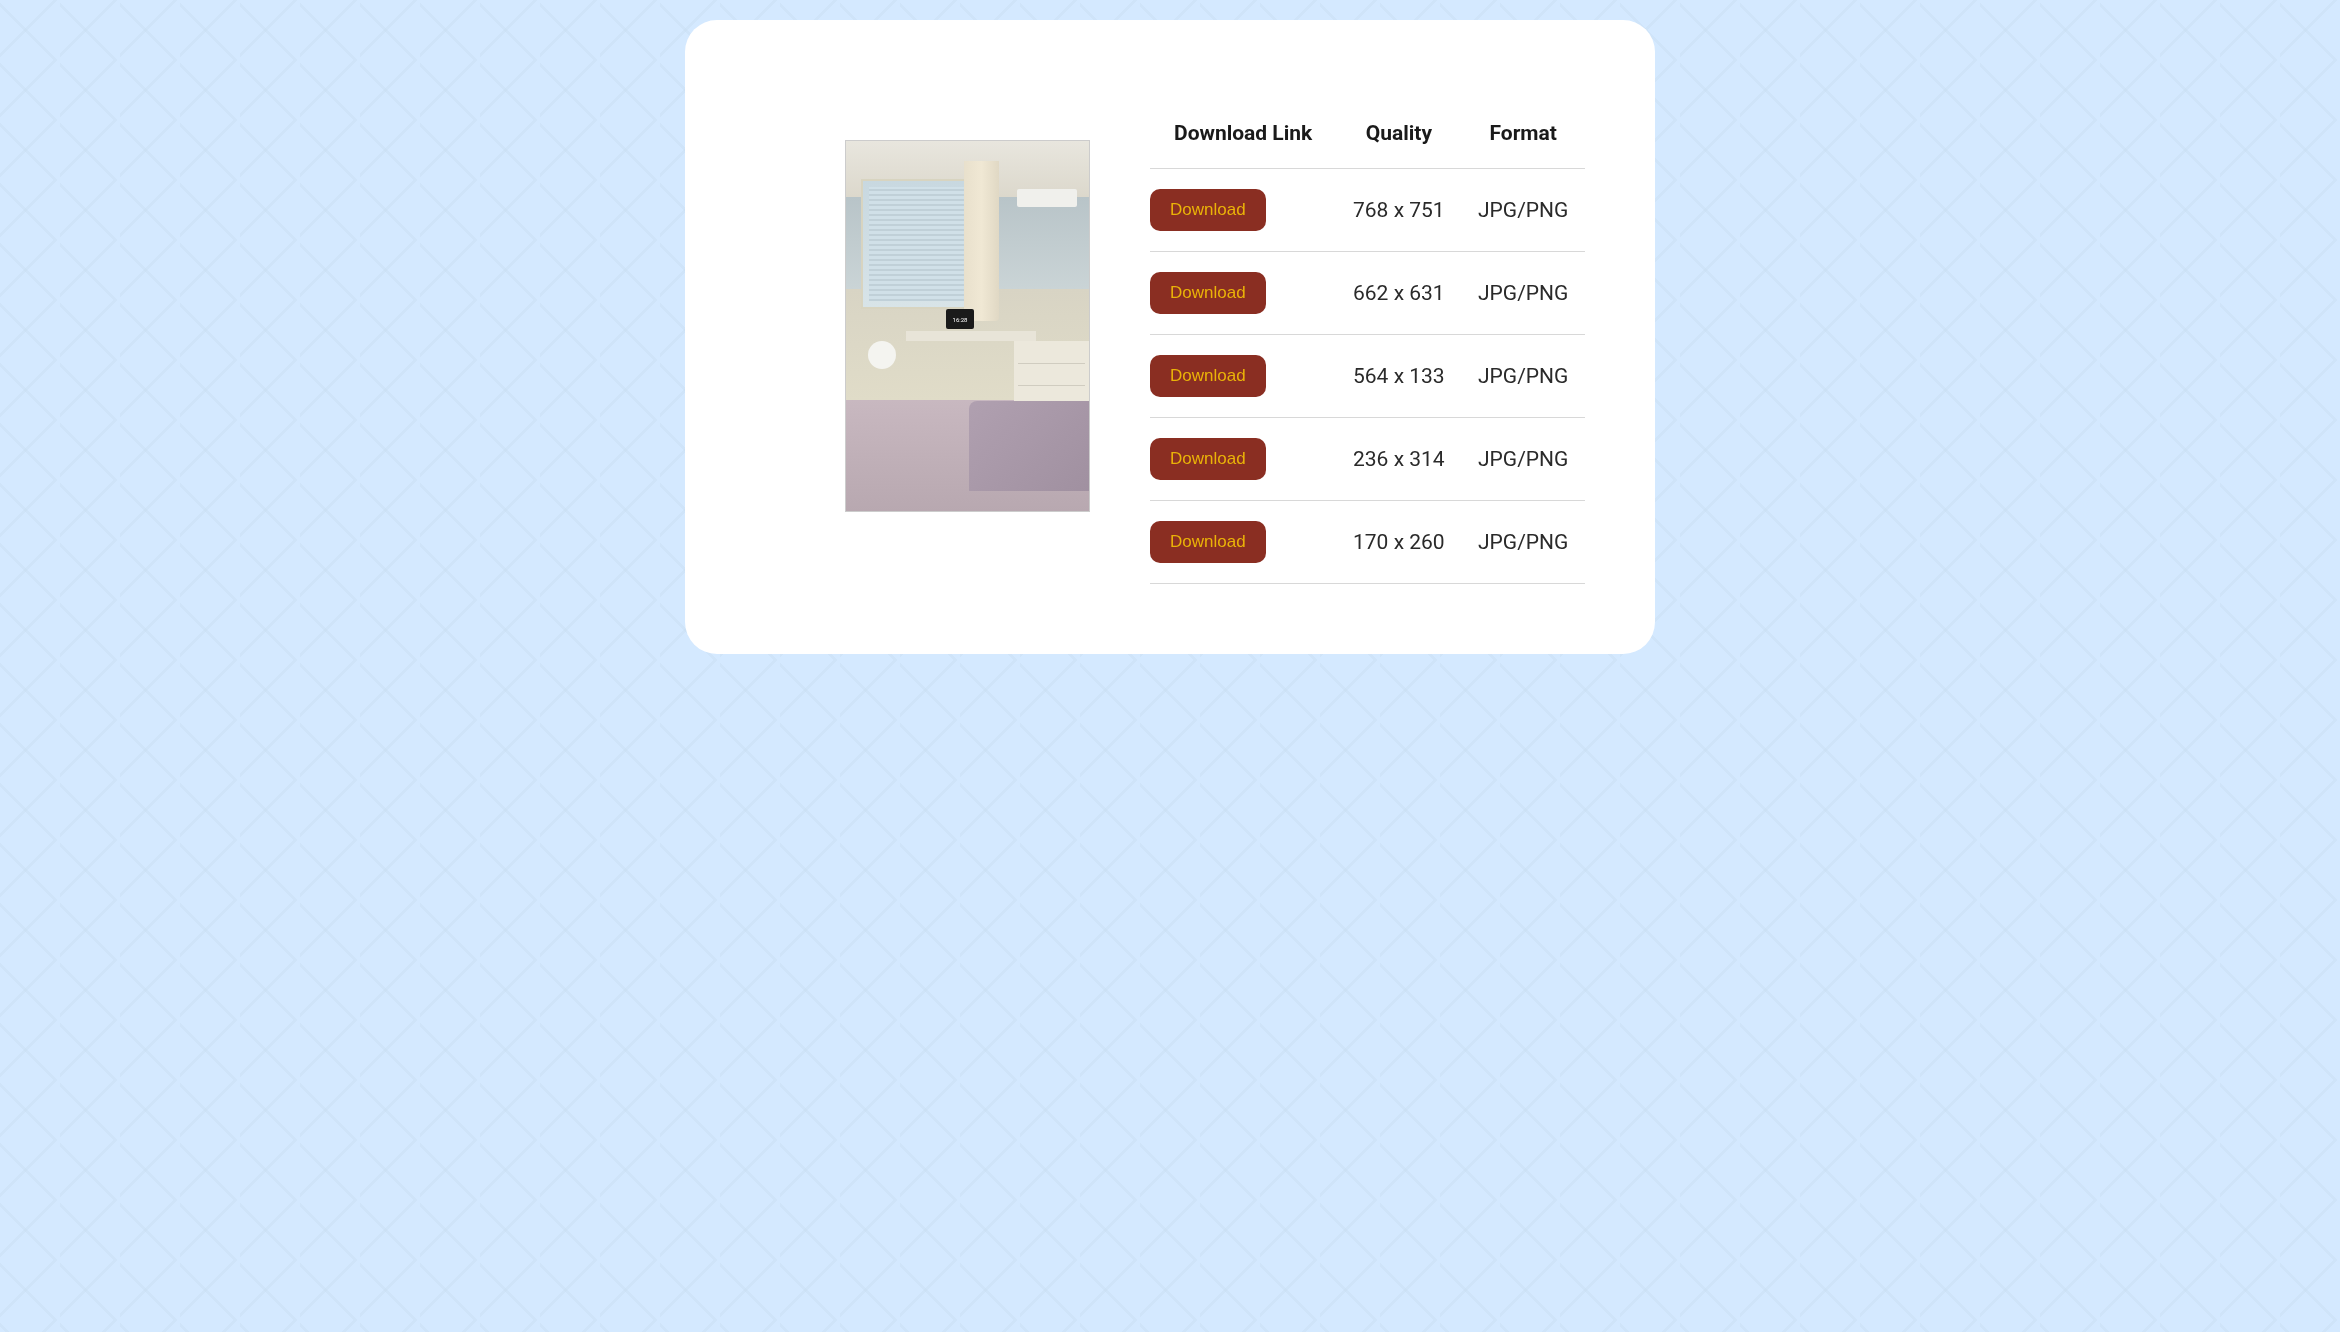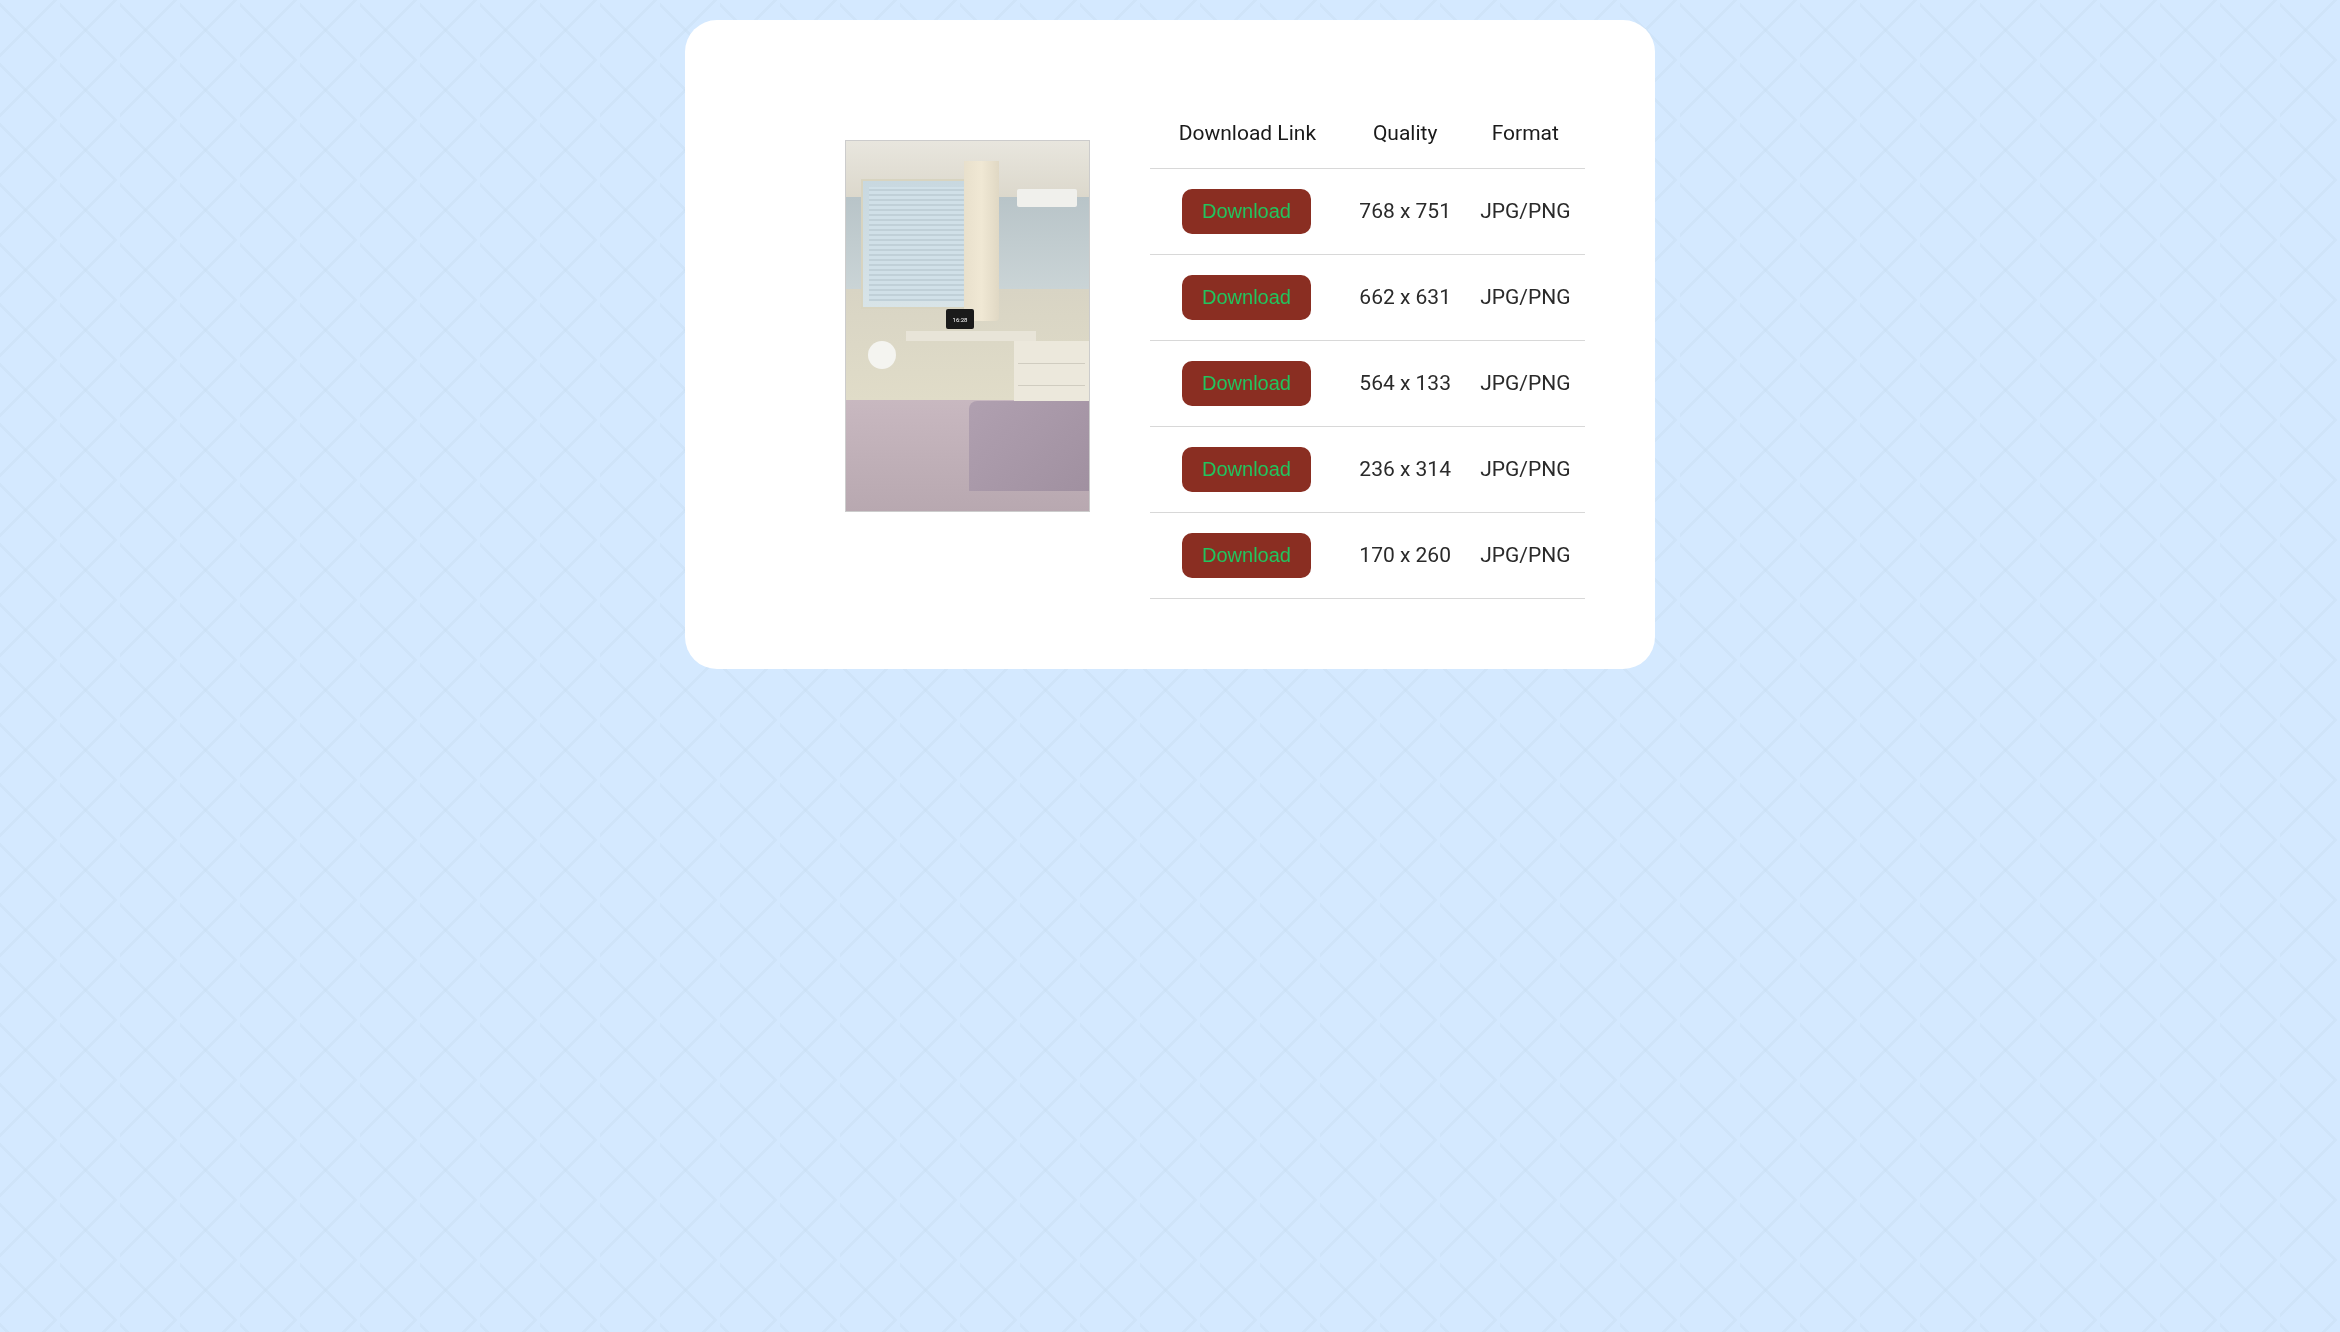--- a/index.html
+++ b/index.html
@@ -183,21 +183,21 @@
       min-width: 0;
     }
     
     table {
       width: 100%;
       border-collapse: collapse;
     }
     
     thead th {
       font-size: 21px;
-      font-weight: 400;
+      font-weight: 700;
       color: #1a1a1a;
       padding: 18px 8px;
       text-align: center;
       line-height: 1.5;
     }
     
     tbody tr {
       border-top: 1px solid #d8d8d8;
     }
     
@@ -213,28 +213,27 @@
       vertical-align: middle;
     }
     
     tbody td:first-child {
       padding-left: 0;
       text-align: left;
     }
     
     .download-btn {
       background-color: #8a2e22;
-      color: #22c55e;
+      color: #eab308;
       border: none;
       padding: 11px 20px;
-      font-size: 20px;
+      font-size: 17px;
       border-radius: 10px;
       cursor: pointer;
       font-weight: 400;
-      margin-left: 32px;
     }
   </style>
 </head>
 <body>
 
 <div class="container">
 
   <div class="card">
     <div class="preview-wrap">
       <div class="preview-image">

